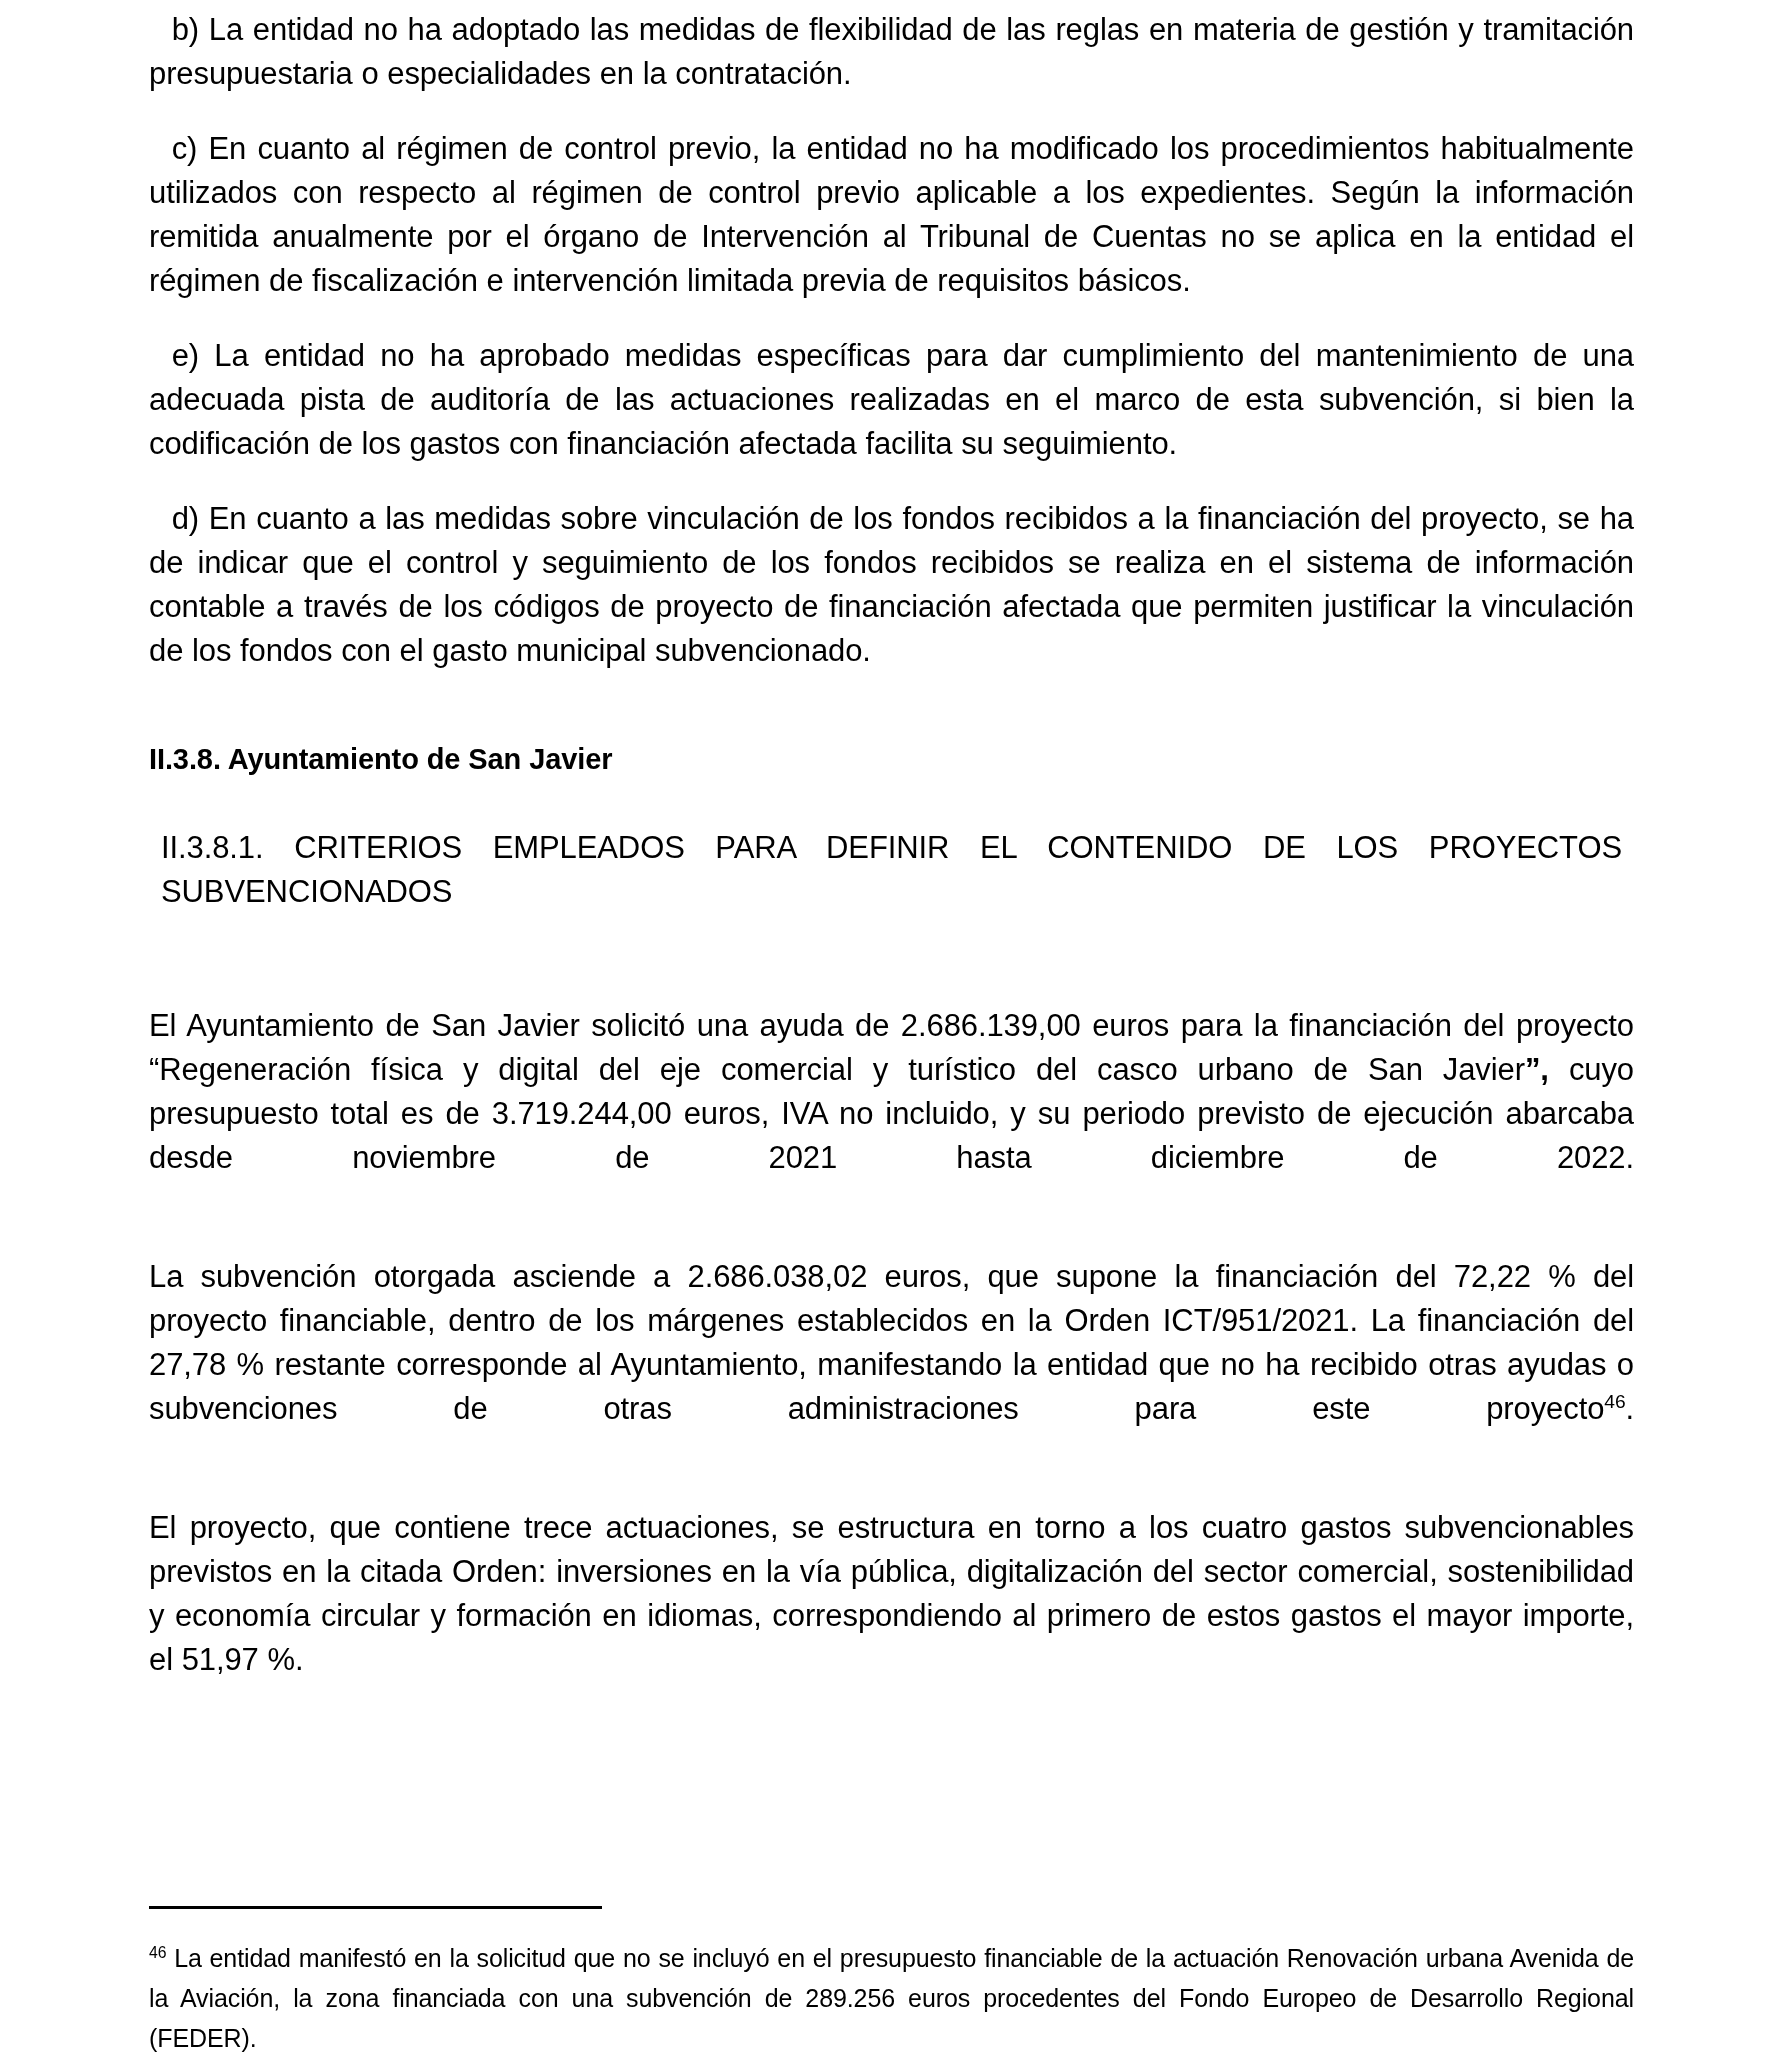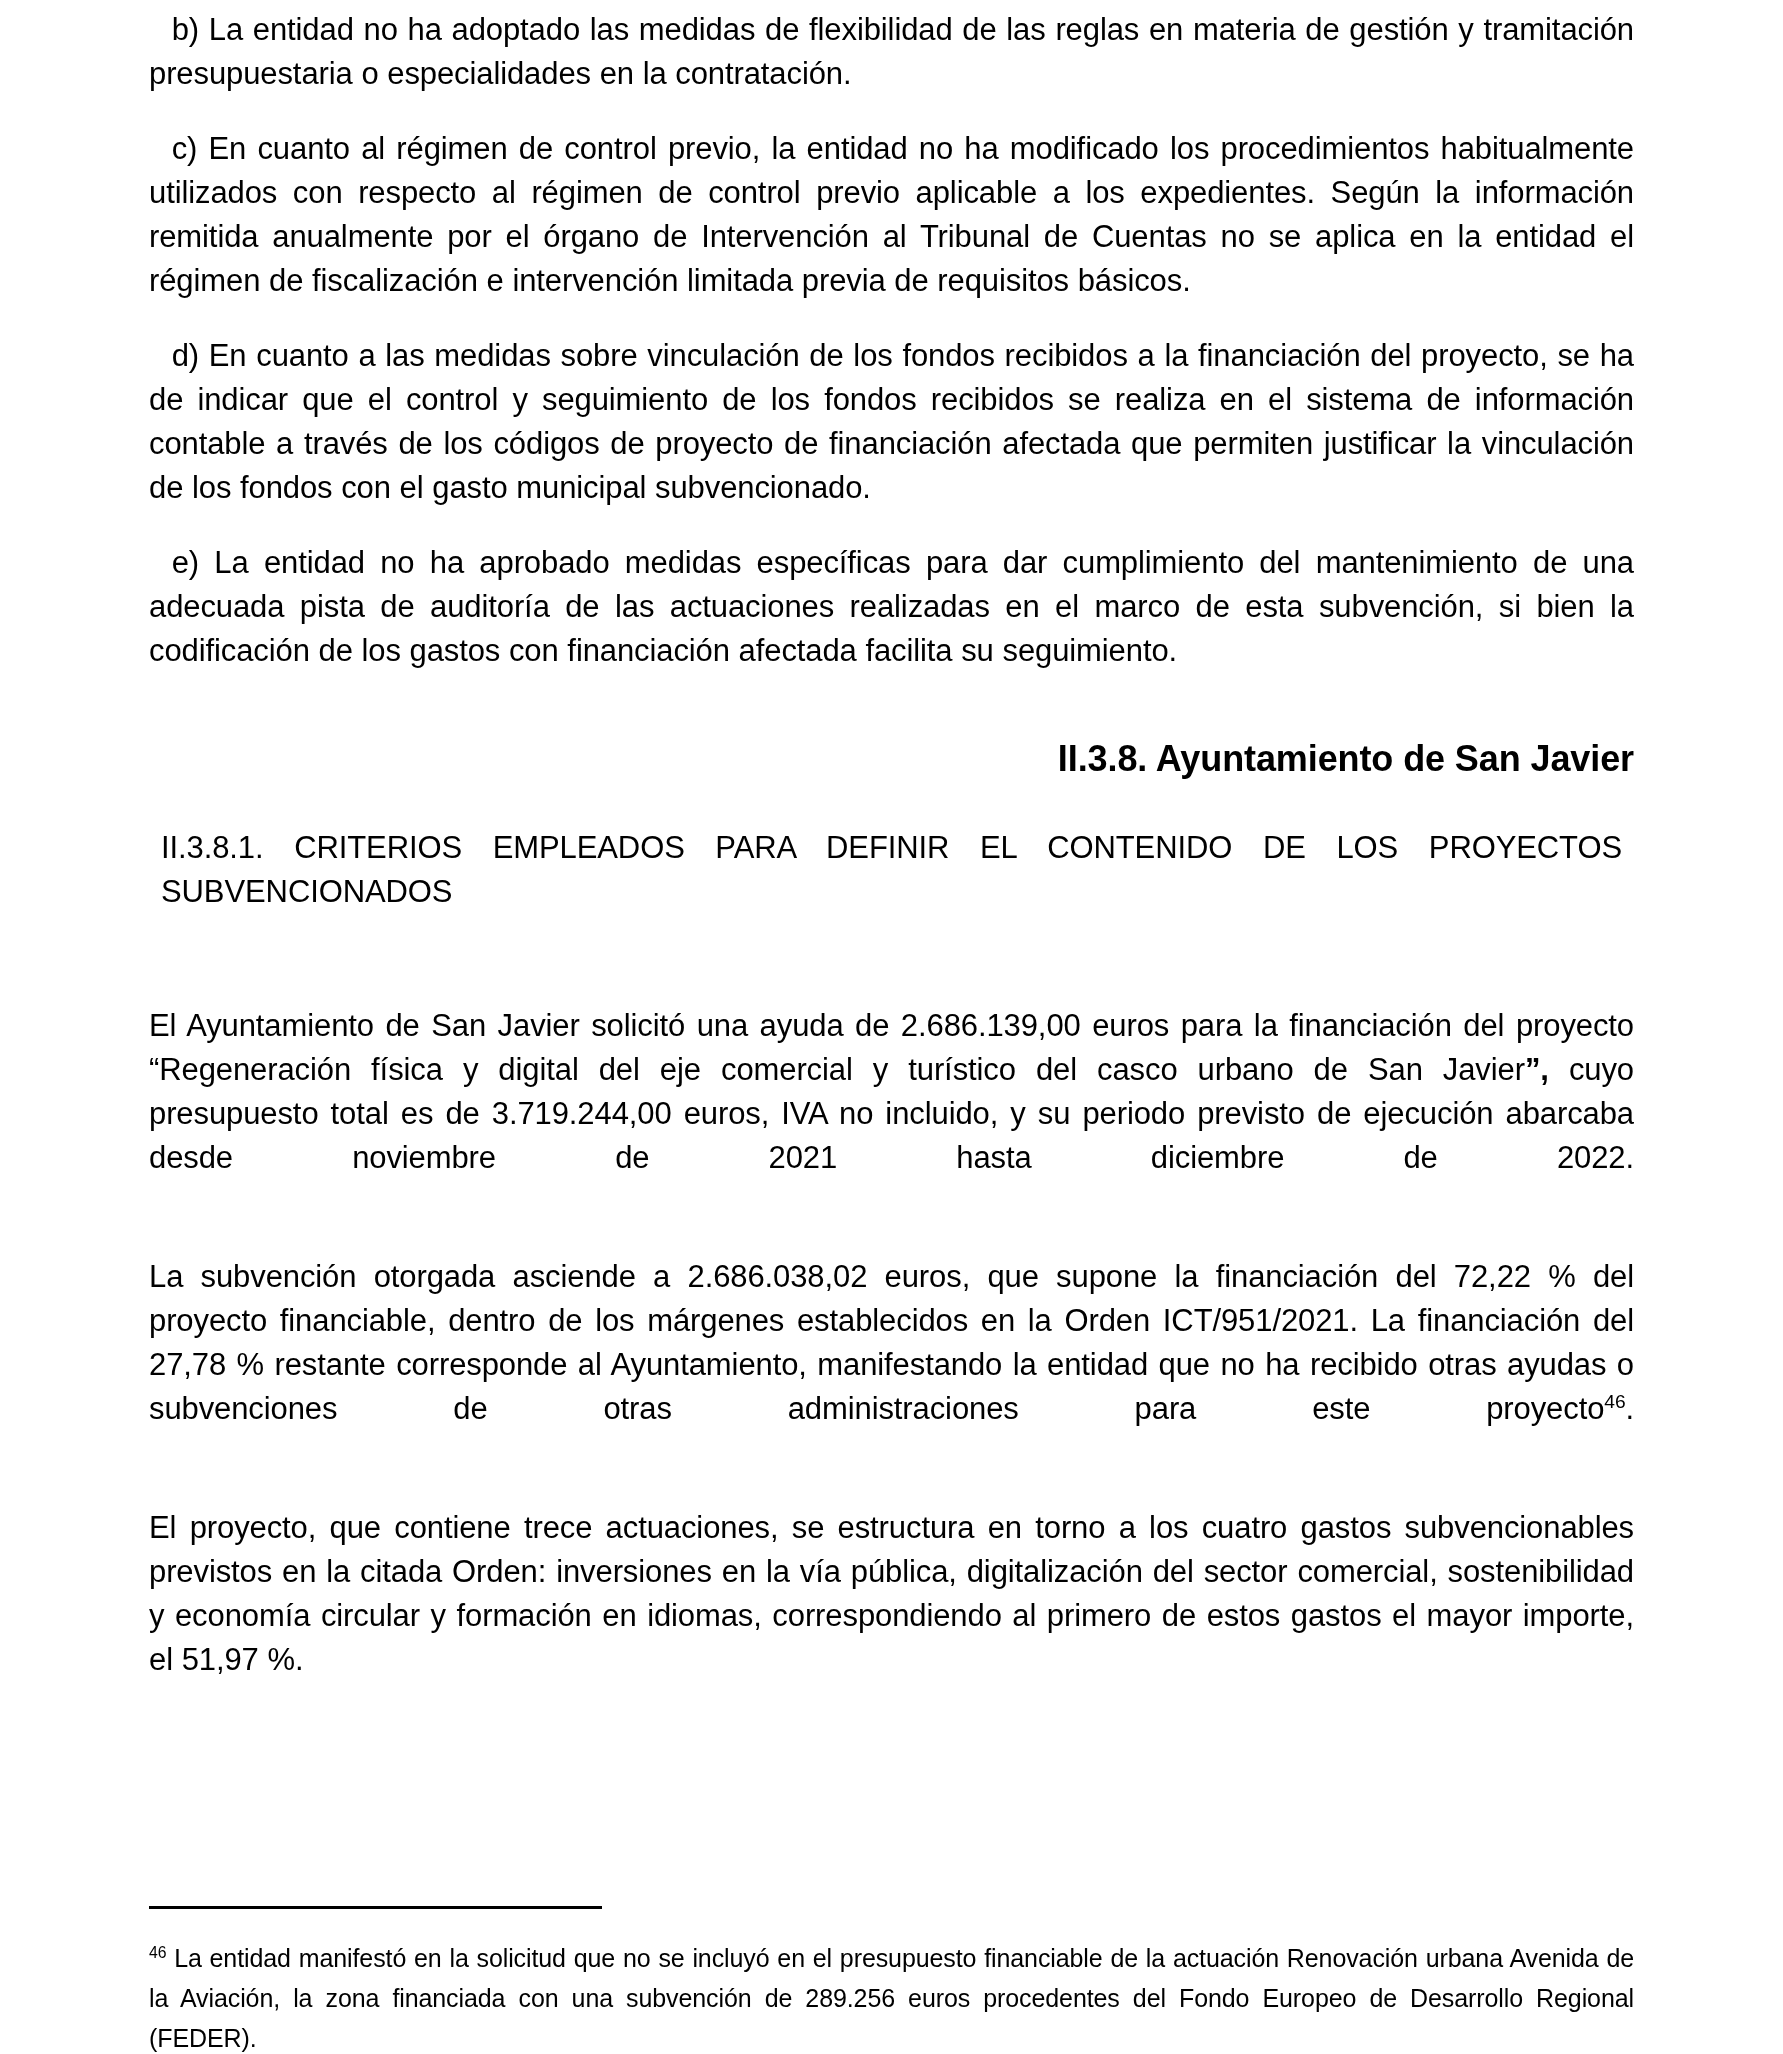--- a/index.html
+++ b/index.html
@@ -44,26 +44,26 @@
     -webkit-font-smoothing: antialiased;
   }
   .para.noindent {
     text-indent: 0;
   }
   .para:last-child { margin-bottom: 8px; }
 
   .spacer-lg { height: 34px; }
 
   h2.heading-bold {
-    font-size: 36px;
+    font-size: 29px;
     line-height: 42px;
     font-weight: bold;
     margin: 0;
     padding: 0;
-    text-align: right;
+    text-align: left;
     letter-spacing: -0.1px;
   }
 
   h3.heading-caps {
     font-size: 31px;
     line-height: 44px;
     font-weight: normal;
     margin: 12px;
     padding: 0;
     text-align: justify;
@@ -129,23 +129,23 @@
 
 <div class="page">
 
   <div class="content">
 
     <p class="para">b) La entidad no ha adoptado las medidas de flexibilidad de las reglas en materia de gestión y tramitación presupuestaria o especialidades en la contratación.</p>
 
     <p class="para">c) En cuanto al régimen de control previo, la entidad no ha modificado los procedimientos habitualmente utilizados con respecto al régimen de control previo aplicable a los expedientes. Según la información remitida anualmente por el órgano de Intervención al Tribunal de Cuentas no se aplica en la entidad el régimen de fiscalización e intervención limitada previa de requisitos básicos.</p>
 
 
+    <p class="para">e) La entidad no ha aprobado medidas específicas para dar cumplimiento del mantenimiento de una adecuada pista de auditoría de las actuaciones realizadas en el marco de esta subvención, si bien la codificación de los gastos con financiación afectada facilita su seguimiento.</p>
+
     <p class="para">d) En cuanto a las medidas sobre vinculación de los fondos recibidos a la financiación del proyecto, se ha de indicar que el control y seguimiento de los fondos recibidos se realiza en el sistema de información contable a través de los códigos de proyecto de financiación afectada que permiten justificar la vinculación de los fondos con el gasto municipal subvencionado.</p>
-
-    <p class="para">e) La entidad no ha aprobado medidas específicas para dar cumplimiento del mantenimiento de una adecuada pista de auditoría de las actuaciones realizadas en el marco de esta subvención, si bien la codificación de los gastos con financiación afectada facilita su seguimiento.</p>
 
     <div class="spacer-lg"></div>
 
     <h2 class="heading-bold">II.3.8. Ayuntamiento de San Javier</h2>
 
     <div class="spacer-lg"></div>
 
     <h3 class="heading-caps">II.3.8.1. CRITERIOS EMPLEADOS PARA DEFINIR EL CONTENIDO DE LOS PROYECTOS SUBVENCIONADOS</h3>
 
     <div class="spacer-lg"></div>

